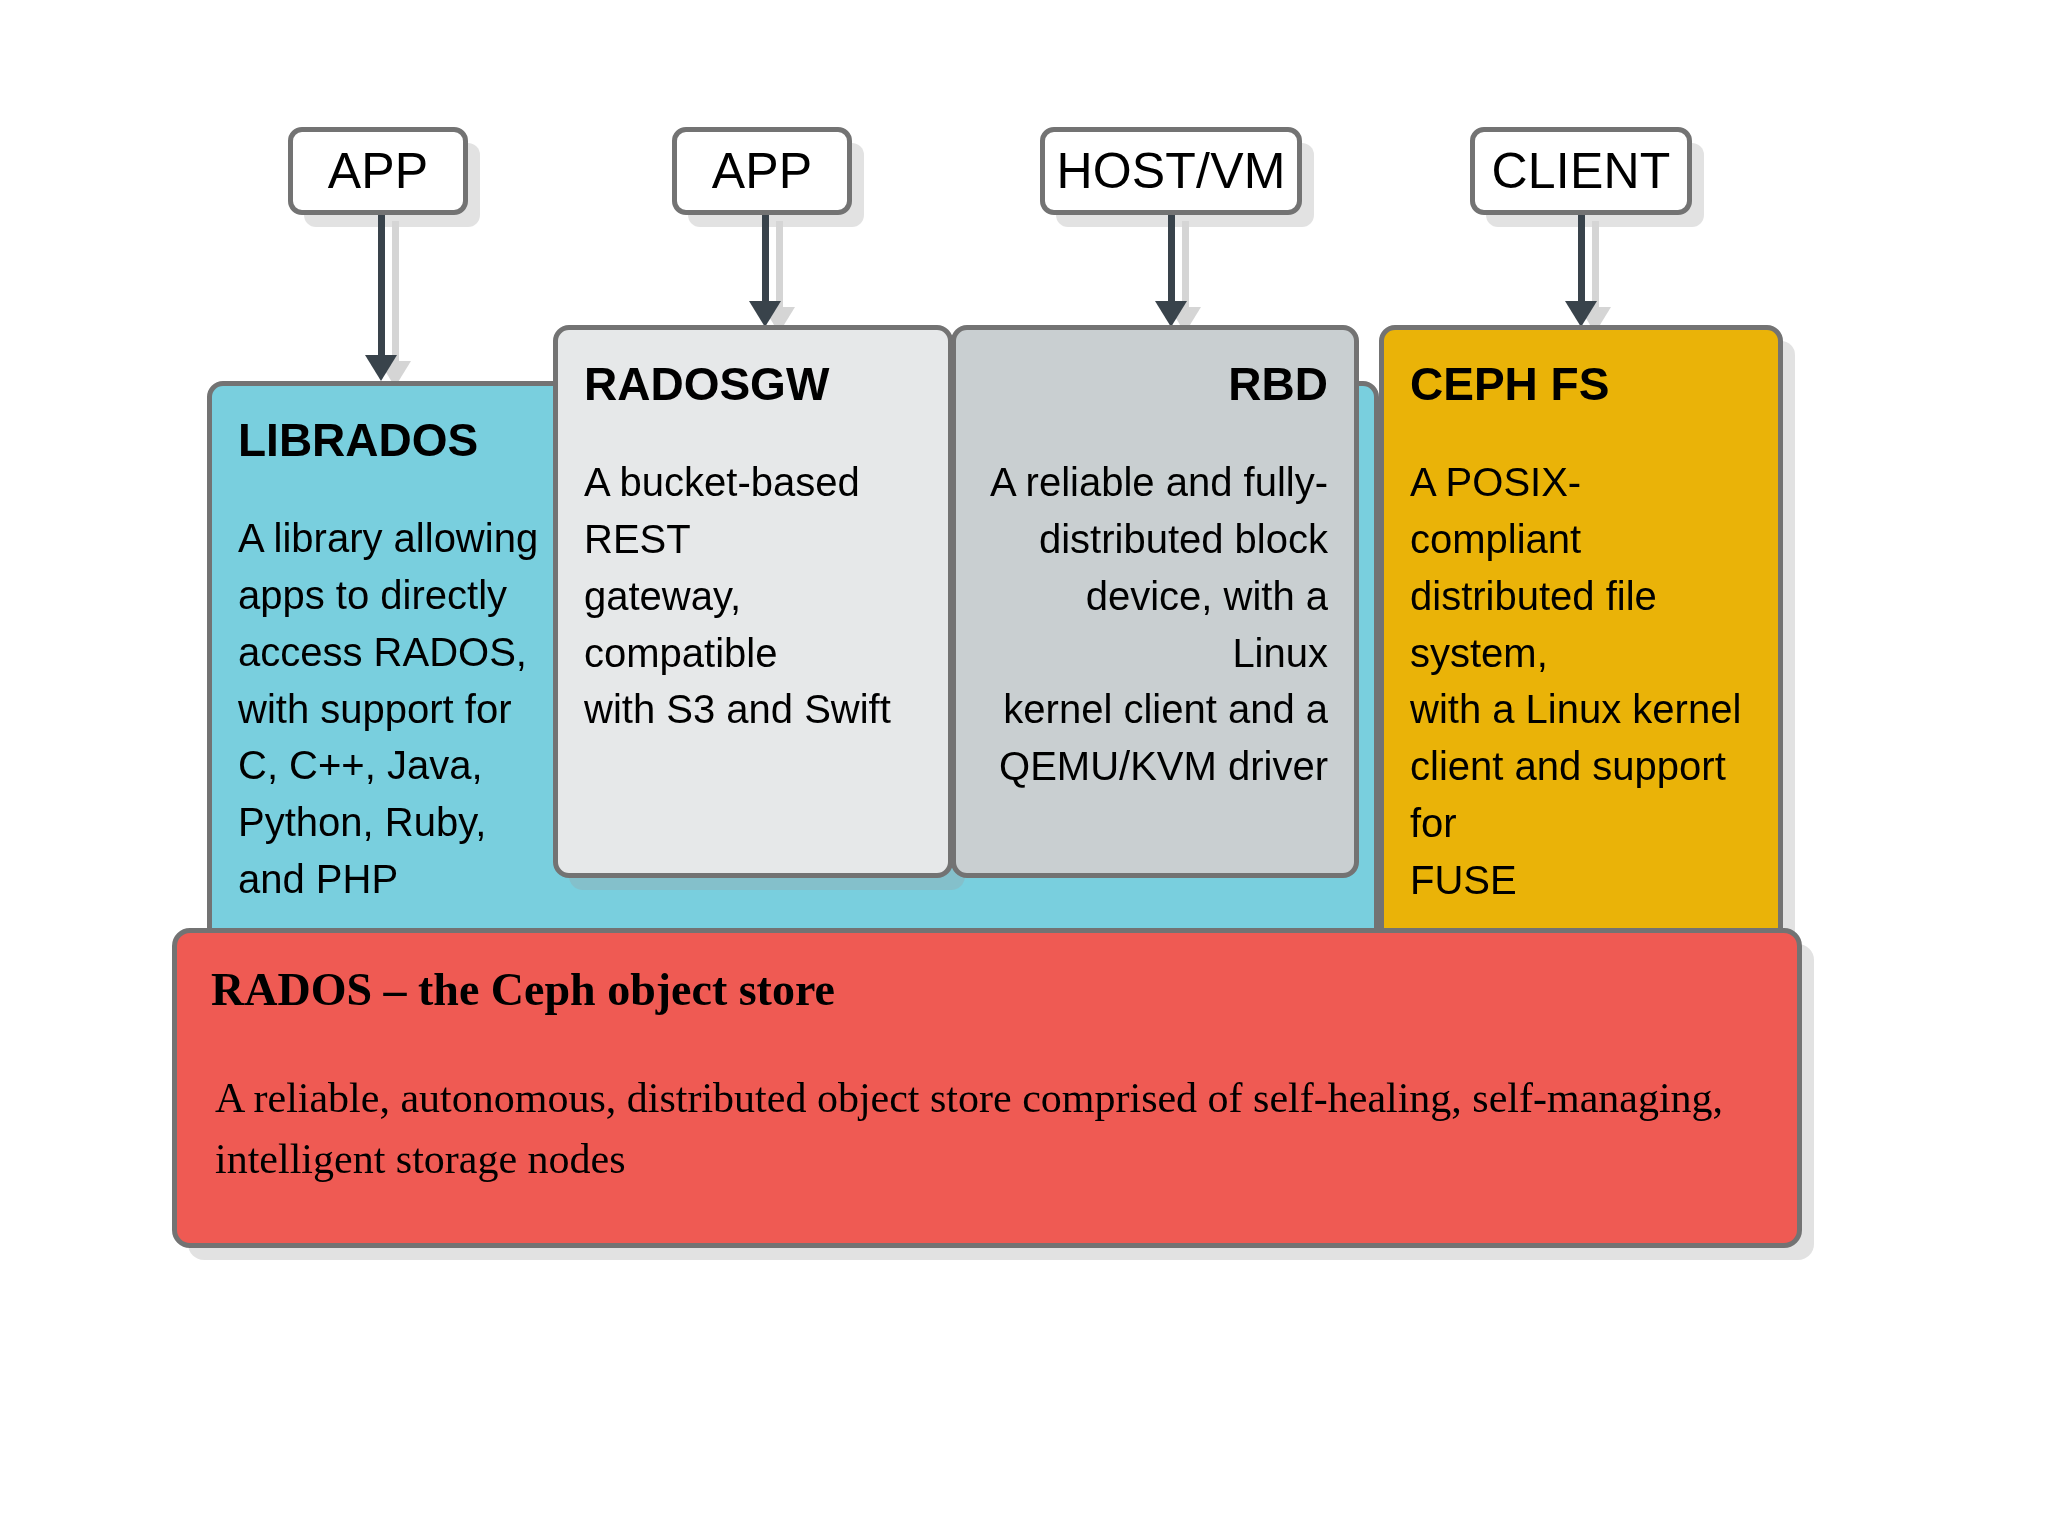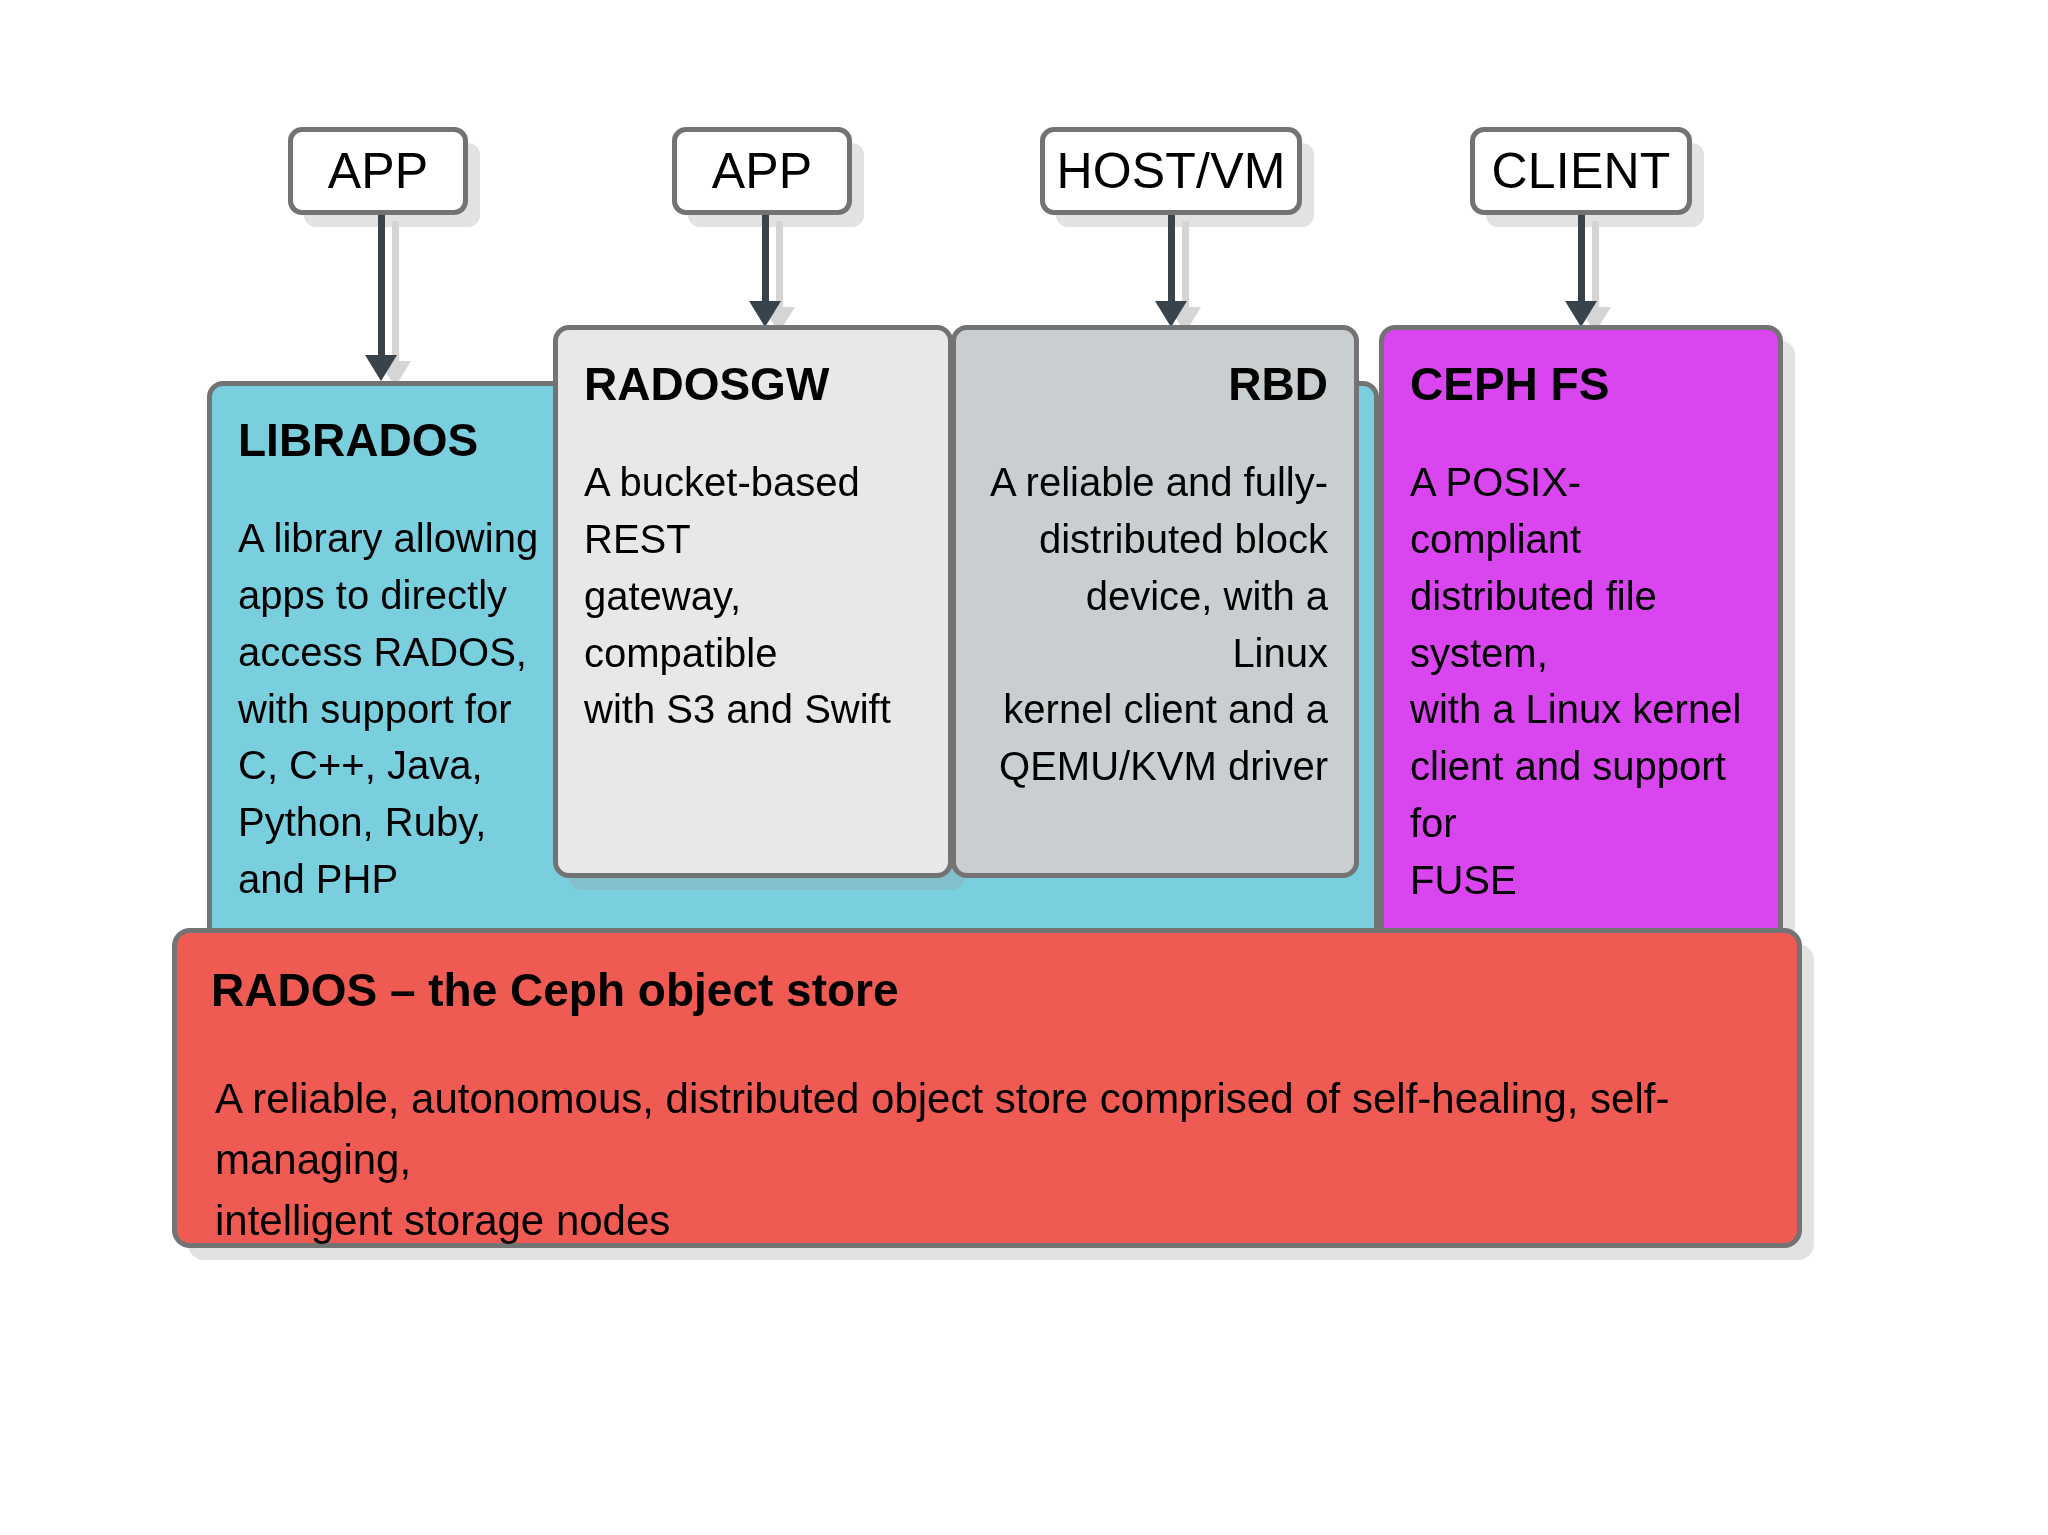--- a/index.html
+++ b/index.html
@@ -105,28 +105,29 @@
   .librados {
     background: #79cfde;
   }
   .radosgw {
     background: #e6e8e9;
   }
   .rbd {
     background: #c9cfd1;
   }
   .cephfs {
-    background: #d946ef;
+    background: #eab308;
   }
 
   
   .rados {
     border-radius: 18px;
     background: #ef5a53;
     padding: 30px 34px;
+    font-family: Liberation Serif, serif;
   }
   .rados-title {
     font-size: 46px;
     color: #000000;
     margin: 0 0 52px 0;
     white-space: nowrap;
   }
   .rados-desc {
     font-size: 42px;
     color: #000000;

